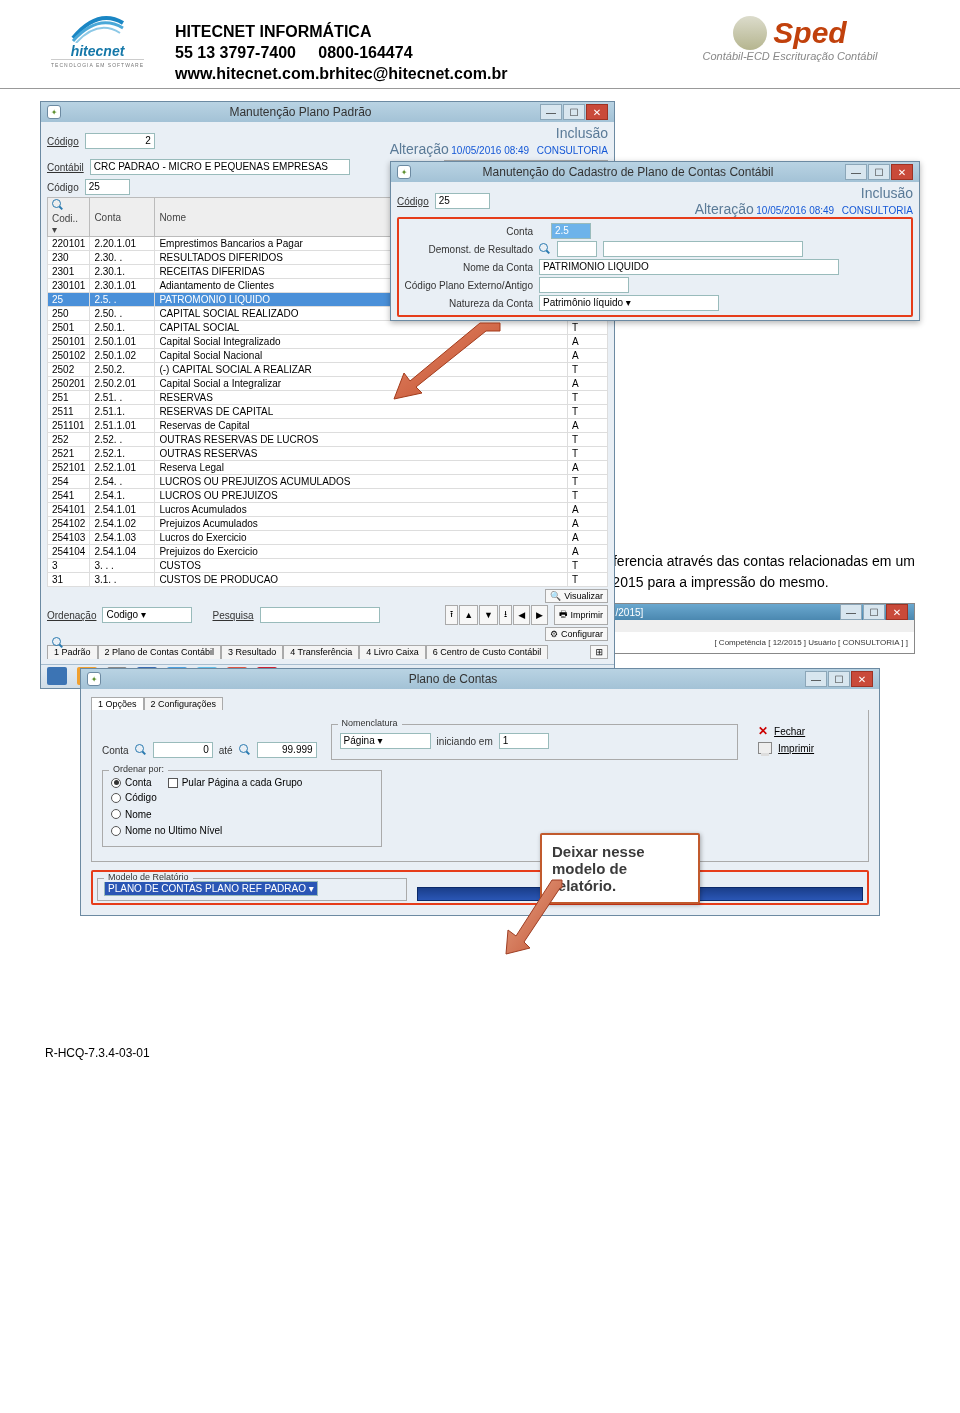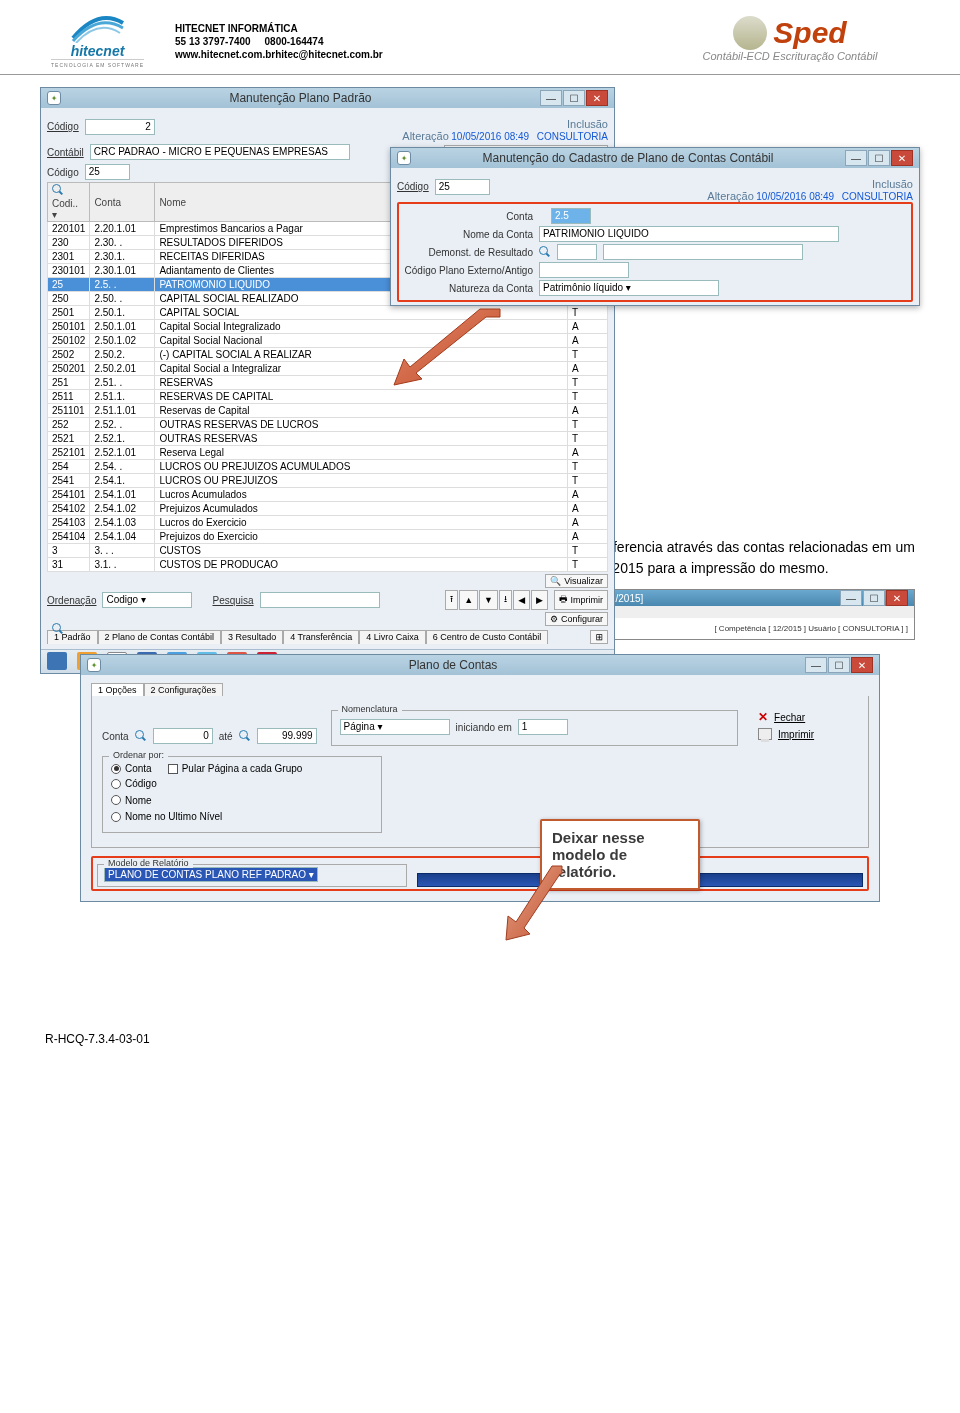--- a/index.html
+++ b/index.html
@@ -24,21 +24,21 @@
     display: flex;
     flex-direction: column;
     align-items: center;
     justify-content: center;
   }
   .logo-hitecnet svg { width: 60px; height: 30px; }
   .logo-hitecnet .word { color: #1477a8; font-size: 14px; font-weight: bold; font-style: italic; }
   .logo-hitecnet .sub { font-size: 5px; letter-spacing: 1px; color: #777; border-top:1px solid #ccc; padding-top:2px;}
   .contact {
     font-weight: bold;
-    font-size: 10px;
+    font-size: 16px;
     line-height: 1.3;
     padding-top: 12px;
   }
   .sped-logo {
     margin-left: auto;
     width: 260px;
     text-align: center;
     padding-top: 6px;
   }
   .sped-logo .row1 { display:flex; align-items:center; justify-content:center; gap:6px;}
@@ -64,21 +64,21 @@
   .titlebar .title { flex:1; text-align:center; }
   .titlebar .winicon { width:14px;height:14px;border:1px solid #6c8aa2;border-radius:3px;background:#fff;font-size:8px;display:flex;align-items:center;justify-content:center;color:#5f9030;}
   .wbtns { display:flex; gap:1px;}
   .wbtn { width:22px;height:16px;background:#d8e6ef;border:1px solid #8ba6b8;display:flex;align-items:center;justify-content:center;font-size:10px;color:#333;}
   .wbtn.close{ background:#c94a3a;color:#fff;border-color:#9e3224;}
   .win-body { padding: 3px 6px; }
   .field-row { display:flex; align-items:center; gap:6px; margin:2px 0;}
   .lbl { color:#333; font-size:10px;}
   .inp { background:#fff;border:1px solid #9bb;padding:1px 3px;height:16px;font-size:10px;}
   .link-blue { color:#1558d6; font-size:10px;}
-  .subtle { color:#5a7a97; font-size:11px;margin-top:7px;}
+  .subtle { color:#5a7a97; font-size:14px;}
   .btn-small { background:#f7f7f7;border:1px solid #aaa;padding:1px 4px;font-size:9px;display:inline-flex;align-items:center;gap:3px;}
   .mag { width:12px;height:12px;display:inline-block;position:relative;}
   .mag::before{content:"";position:absolute;width:7px;height:7px;border:1.5px solid #2a7ab0;border-radius:50%;left:0;top:0;}
   .mag::after{content:"";position:absolute;width:4px;height:1.5px;background:#2a7ab0;left:7px;top:8px;transform:rotate(45deg);}
   
   table.data{ border-collapse:collapse;width:100%;background:#fff;}
   table.data th{ background:#eee;border:1px solid #bbb;padding:1px 4px;text-align:left;font-size:10px;font-weight:normal;color:#444;height:15px;}
   table.data td{ border:1px solid #ddd;padding:0 4px;font-size:10px;height:14px;}
   tr.sel td{ background:#4a90d9;color:#fff;}
   .tabs-row{display:flex;gap:0;margin-top:2px;}
@@ -411,28 +411,28 @@
           <div class="subtle">Inclusão</div>
           <div><span class="subtle">Alteração</span> <span class="link-blue">10/05/2016 08:49</span>&nbsp;&nbsp;&nbsp;<span class="link-blue">CONSULTORIA</span></div>
         </div>
       </div>
       <div class="redbox">
         <div class="field-row" style="justify-content:flex-start;">
           <span class="lbl" style="width:130px;text-align:right;">Conta</span>
           <span class="inp" style="width:40px;background:#6db3ea;color:#fff;margin-left:12px;">2.5</span>
         </div>
         <div class="field-row">
-          <span class="lbl" style="width:130px;text-align:right;">Nome da Conta</span>
-          <span class="inp" style="width:300px;">PATRIMONIO LIQUIDO</span>
-        </div>
-        <div class="field-row">
           <span class="lbl" style="width:130px;text-align:right;">Demonst. de Resultado</span>
           <span class="mag"></span>
           <span class="inp" style="width:40px;"></span>
           <span class="inp" style="width:200px;"></span>
+        </div>
+        <div class="field-row">
+          <span class="lbl" style="width:130px;text-align:right;">Nome da Conta</span>
+          <span class="inp" style="width:300px;">PATRIMONIO LIQUIDO</span>
         </div>
         <div class="field-row">
           <span class="lbl" style="width:130px;text-align:right;">Código Plano Externo/Antigo</span>
           <span class="inp" style="width:90px;"></span>
         </div>
         <div class="field-row">
           <span class="lbl" style="width:130px;text-align:right;">Natureza da Conta</span>
           <span class="inp" style="width:180px;"><span>Patrimônio líquido</span> ▾</span>
         </div>
       </div>
@@ -513,21 +513,21 @@
               <span class="lbl">Conta</span>
               <span class="mag"></span>
               <span class="inp" style="width:60px;text-align:right;">0</span>
               <span class="lbl">até</span>
               <span class="mag"></span>
               <span class="inp" style="width:60px;text-align:right;padding-left:20px;">99.999</span>
             </div>
             <div class="groupbox" style="flex:1;">
               <span class="legend">Nomenclatura</span>
               <div class="field-row">
-                <span class="inp" style="width:110px;"><span>Página</span> ▾</span>
+                <span class="inp" style="width:91px;"><span>Página</span> ▾</span>
                 <span class="lbl">iniciando em</span>
                 <span class="inp" style="width:50px;">1</span>
               </div>
             </div>
           </div>
           <div class="groupbox" style="width:280px;margin-top:10px;">
             <span class="legend">Ordenar por:</span>
             <div style="display:flex;gap:16px;align-items:center;">
               <label class="radio checked">
                   <span class="dot"></span>

